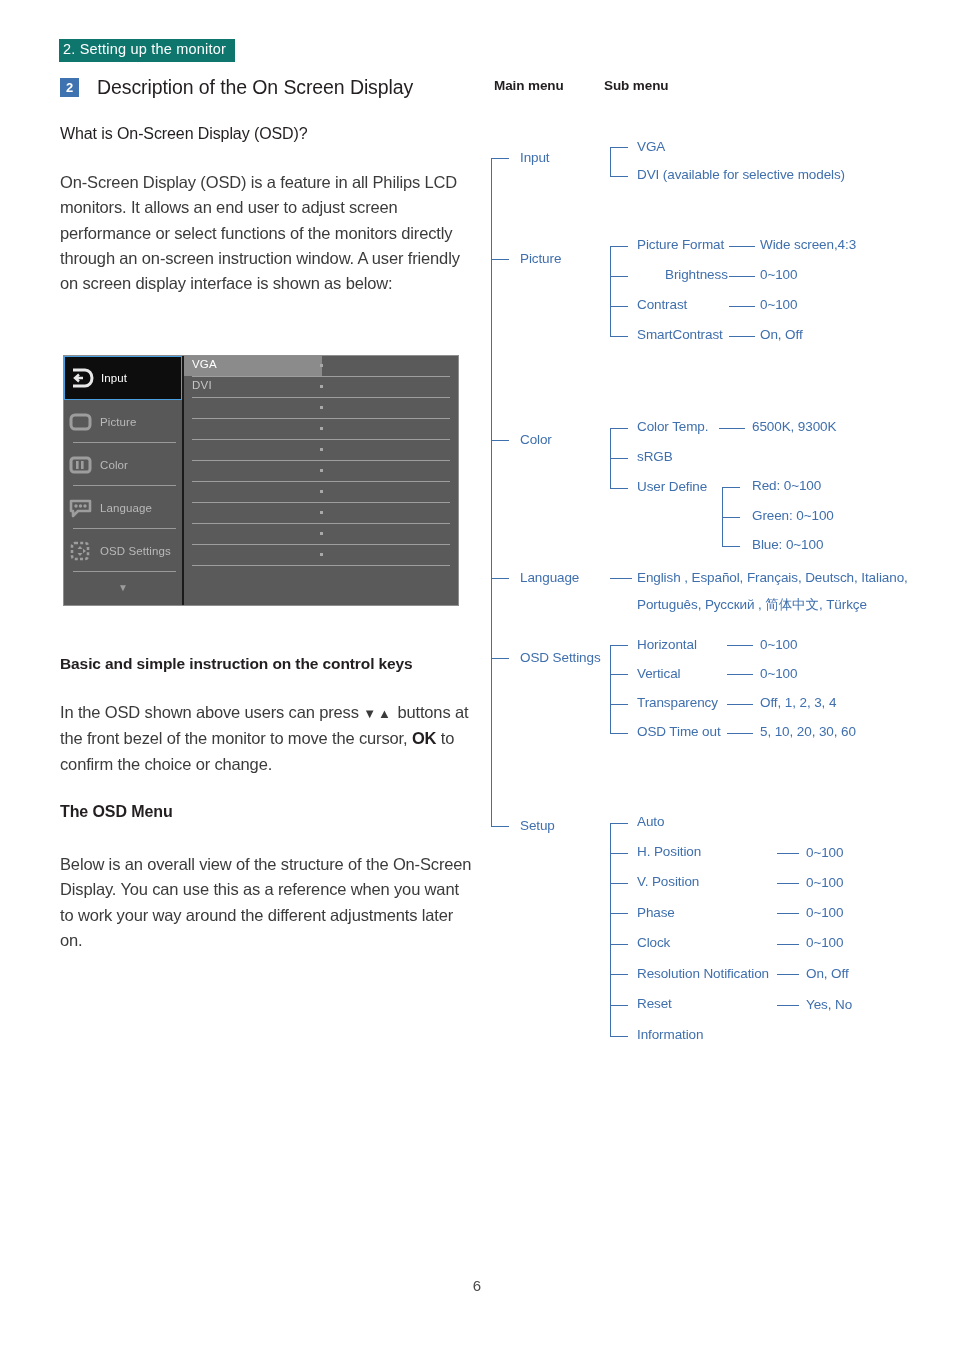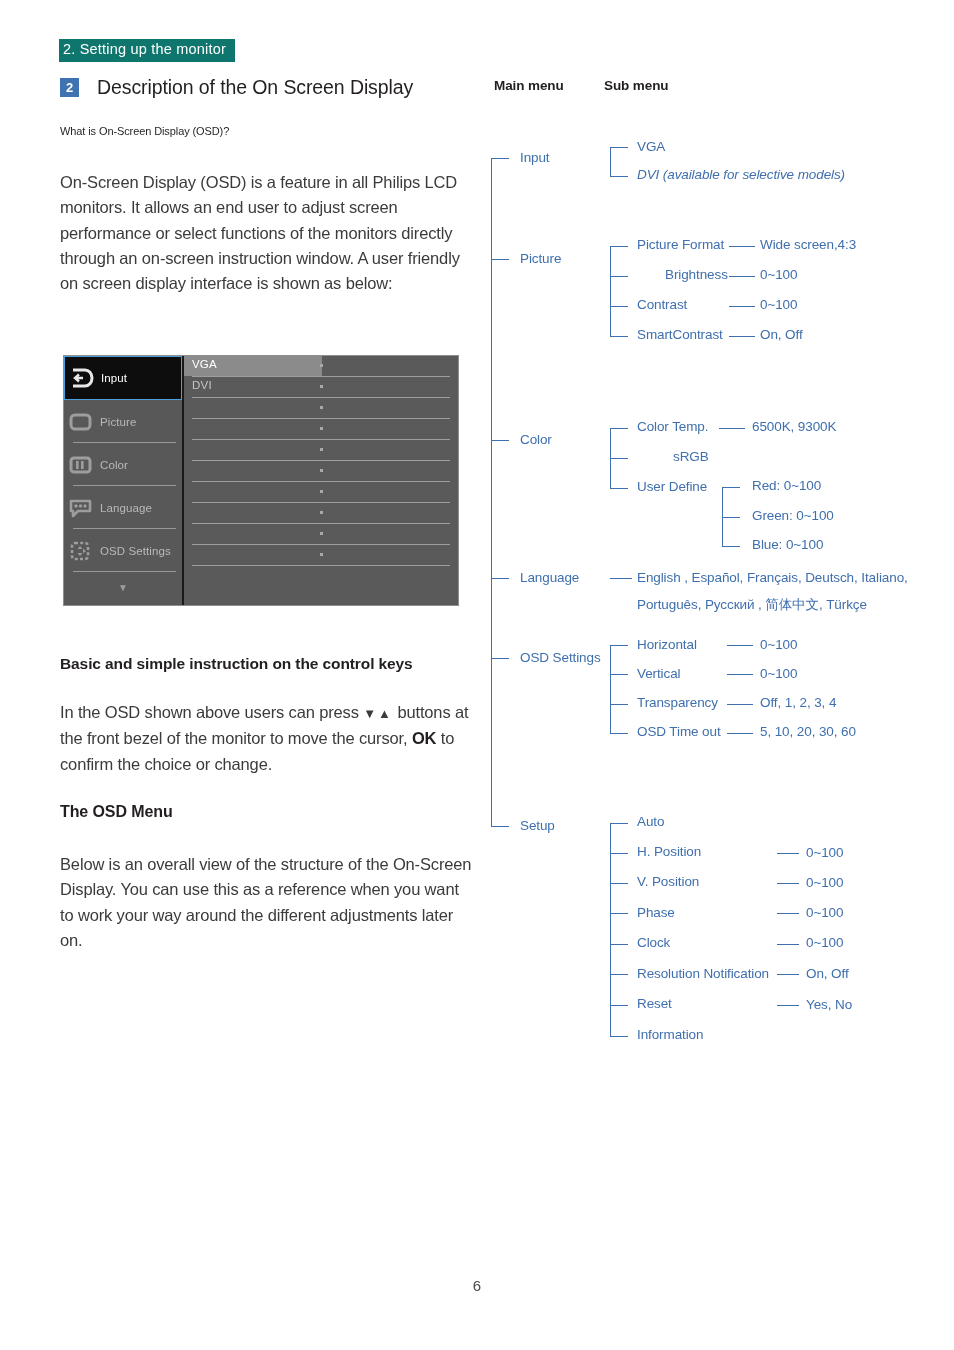--- a/index.html
+++ b/index.html
@@ -52,21 +52,21 @@
   .sec-head-title {
     font-size: 19.5px;
     color: #231f20;
     letter-spacing: -.1px;
   }
 
   
   .h2 {
     position: absolute;
     left: 60px;
-    font-size: 11px;
+    font-size: 16px;
     color: #231f20;
     letter-spacing: -.1px;
   }
   .h3 {
     position: absolute;
     left: 60px;
     font-size: 15.5px;
     font-weight: bold;
     color: #231f20;
     letter-spacing: -.1px;
@@ -365,21 +365,21 @@
 
   <div class="tline tv" style="left:491px;top:158px;height:669px;"></div>
 
   <div class="tline th" style="left:491px;top:158px;width:18px;"></div>
   <div class="tnode" style="left:520px;top:150px;">Input</div>
 
   <div class="tline tv" style="left:610px;top:147px;height:29px;"></div>
   <div class="tline th" style="left:610px;top:147px;width:18px;"></div>
   <div class="tnode" style="left:637px;top:139px;">VGA</div>
   <div class="tline th" style="left:610px;top:176px;width:18px;"></div>
-  <div class="tnode" style="left:637px;top:167px;font-style:italic;">DVI (available for selective models)</div>
+  <div class="tnode" style="left:637px;top:167px;">DVI (available for selective models)</div>
 
   <div class="tline th" style="left:491px;top:259px;width:18px;"></div>
   <div class="tnode" style="left:520px;top:251px;">Picture</div>
 
   <div class="tline tv" style="left:610px;top:246px;height:90px;"></div>
 
   <div class="tline th" style="left:610px;top:246px;width:18px;"></div>
   <div class="tnode" style="left:637px;top:237px;">Picture Format</div>
   <div class="tline th" style="left:729px;top:246px;width:26px;"></div>
   <div class="tnode" style="left:760px;top:237px;">Wide screen,4:3</div>
@@ -403,21 +403,21 @@
   <div class="tnode" style="left:520px;top:432px;">Color</div>
 
   <div class="tline tv" style="left:610px;top:428px;height:60px;"></div>
 
   <div class="tline th" style="left:610px;top:428px;width:18px;"></div>
   <div class="tnode" style="left:637px;top:419px;">Color Temp.</div>
   <div class="tline th" style="left:719px;top:428px;width:26px;"></div>
   <div class="tnode" style="left:752px;top:419px;">6500K, 9300K</div>
 
   <div class="tline th" style="left:610px;top:458px;width:18px;"></div>
-  <div class="tnode" style="left:637px;top:449px;margin-left:36px;">sRGB</div>
+  <div class="tnode" style="left:637px;top:449px;">sRGB</div>
 
   <div class="tline th" style="left:610px;top:488px;width:18px;"></div>
   <div class="tnode" style="left:637px;top:479px;">User Define</div>
 
   <div class="tline tv" style="left:722px;top:487px;height:59px;"></div>
   <div class="tline th" style="left:722px;top:487px;width:18px;"></div>
   <div class="tnode" style="left:752px;top:478px;">Red: 0~100</div>
   <div class="tline th" style="left:722px;top:517px;width:18px;"></div>
   <div class="tnode" style="left:752px;top:508px;">Green: 0~100</div>
   <div class="tline th" style="left:722px;top:546px;width:18px;"></div>

